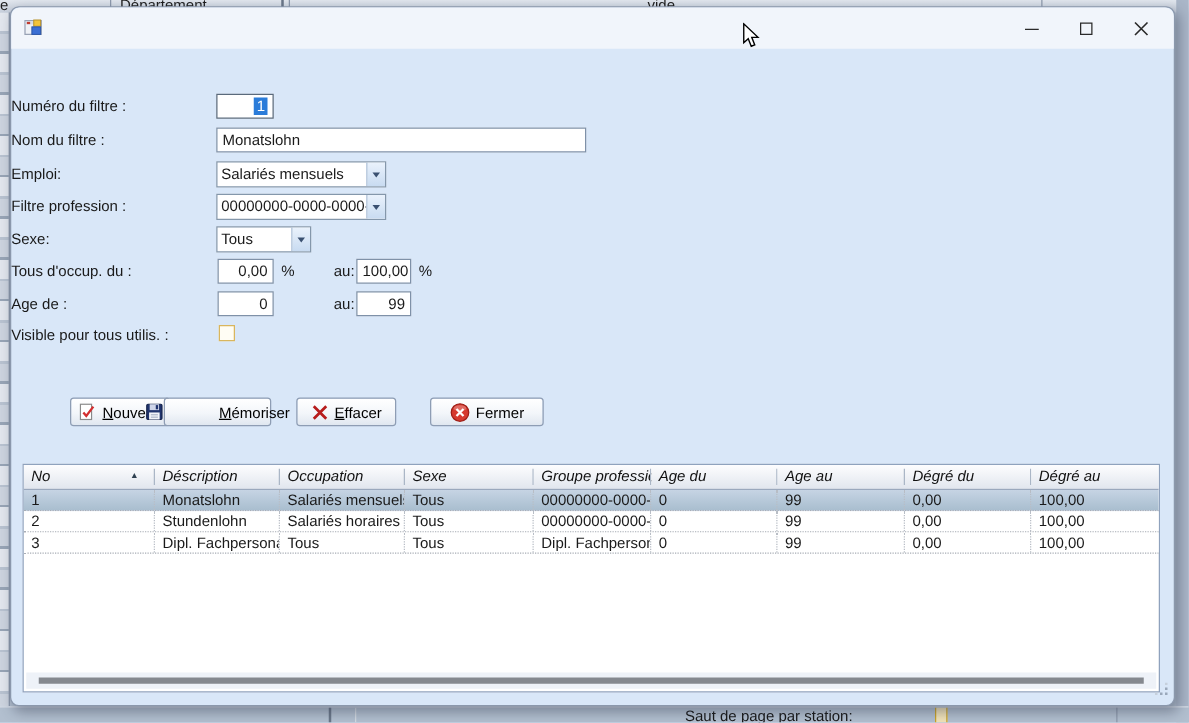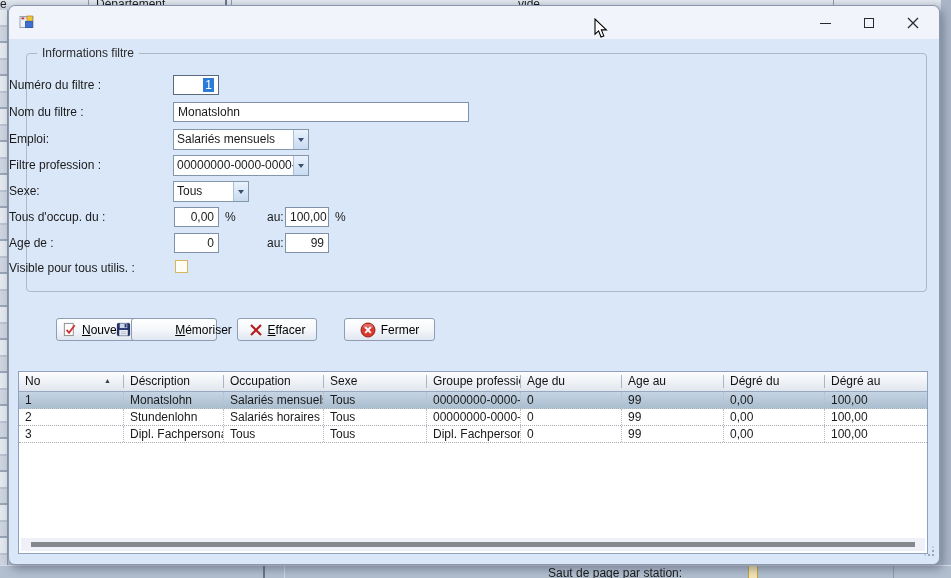--- a/index.html
+++ b/index.html
@@ -69,21 +69,21 @@
          background:linear-gradient(#ffffff,#f3f6fa 55%,#e0e7f0); display:flex; align-items:center;
          justify-content:center; gap:5px; color:#000; }
   .btn svg { flex:none; }
   .u { text-decoration:underline; }
 
   
   .grid { position:absolute; left:9px; top:365px; width:910px; height:183px;
           background:#fff; border:1px solid #8fa2bd; overflow:hidden; }
   .ghead { display:flex; height:20px; background:linear-gradient(#fdfdfe,#e1e6ee);
            border-bottom:1px solid #9aa8bd; }
-  .hcell { position:relative; padding:2px 0 4px 6px; color:#111; white-space:nowrap; overflow:hidden; flex:none; }
+  .hcell { position:relative; padding:2px 0 4px 6px; color:#111; white-space:nowrap; overflow:hidden; flex:none;font-style:italic; }
   .hcell::after { content:''; position:absolute; right:0; top:3px; bottom:3px; width:1px; background:#aab6c6; }
   .sort { position:absolute; right:13px; top:5px; font-size:7px; color:#2f4050; }
   .grow { display:flex; height:17px; border-bottom:1px dotted #a8adb5; background:#fff; }
   .grow.sel { background:linear-gradient(#c6d4e4,#a9becf); }
   .gcell { padding:1px 0 0 6px; white-space:nowrap; overflow:hidden; flex:none;
            border-right:1px dotted #b8bdc5; }
   .hscroll { position:absolute; left:2px; right:2px; bottom:2px; height:13px; background:#eef2f8; }
   .hthumb { position:absolute; left:10px; right:10px; top:4px; height:5px; background:#85898f; }
 
   .grip { position:absolute; right:4px; bottom:4px; }
@@ -132,23 +132,20 @@
       <span class="wc wc-max">
         <span class="glyph-max"></span>
       </span>
       <span class="wc wc-close">
         <svg width="12" height="12" viewBox="0 0 12 12">
           <path d="M1 1 L11 11 M11 1 L1 11" stroke="#2a2a2a" stroke-width="1.3" fill="none"></path>
         </svg>
       </span>
     </div>
 
-    <div class="groupbox">
-      <span class="grouplabel">Informations filtre</span>
-    </div>
 
     <div class="flabel" style="top:72px;">Numéro du filtre :</div>
     <div class="flabel" style="top:99px;">Nom du filtre :</div>
     <div class="flabel" style="top:126px;">Emploi:</div>
     <div class="flabel" style="top:152px;">Filtre profession :</div>
     <div class="flabel" style="top:178px;">Sexe:</div>
     <div class="flabel" style="top:204px;">Tous d'occup. du :</div>
     <div class="flabel" style="top:230px;">Age de :</div>
     <div class="flabel" style="top:255px;">Visible pour tous utilis. :</div>
 

